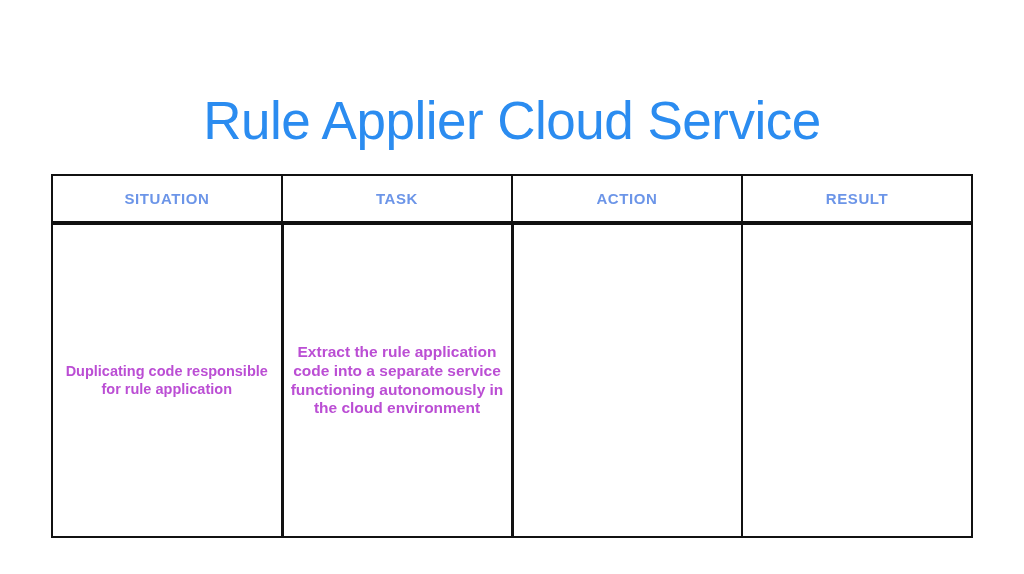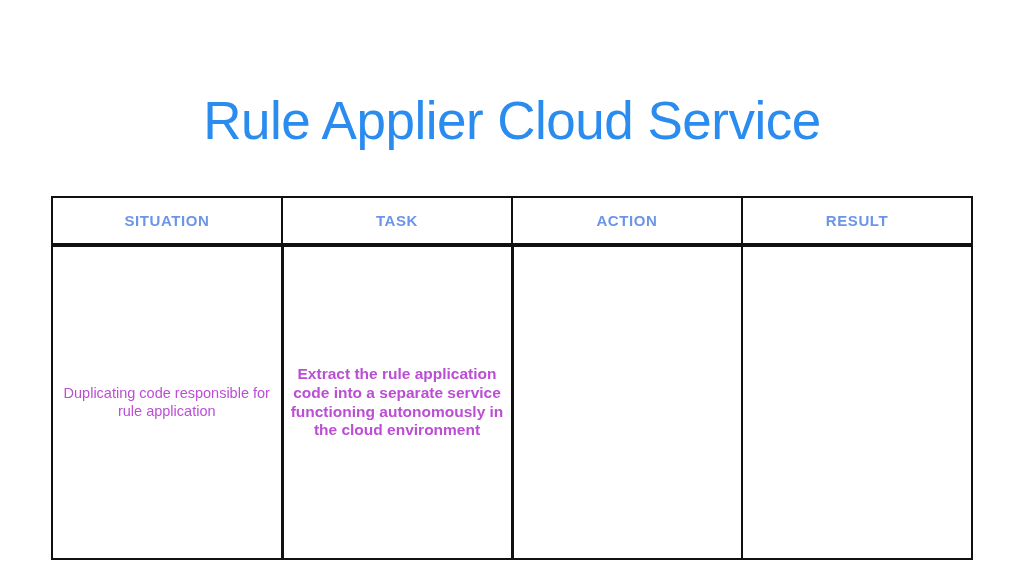--- a/index.html
+++ b/index.html
@@ -43,21 +43,20 @@
   .star-table {
     position: absolute;
     left: 51px;
     top: 174px;
     width: 921px;
     height: 356px;
     border-collapse: collapse;
     table-layout: fixed;
     border: 2px solid #111111;
     background: #fde047;
-    margin-top: 22px;
   }
 
   .star-table col {
     width: 230px;
   }
 
   .star-table th,
   .star-table td {
     border-left: 2px solid #111111;
     border-right: 2px solid #111111;
@@ -90,21 +89,21 @@
   }
 
   .cell-text {
     font-family: "Liberation Sans", sans-serif;
     color: #bb4ed4;
     line-height: 1.22;
   }
 
   .cell-text.situation {
     font-size: 14.5px;
-    font-weight: 400;
+    font-weight: 700;
   }
 
   .cell-text.task {
     font-size: 15.5px;
     font-weight: 700;
   }
 
   .cell-text.empty {
     min-height: 1px;
   }

